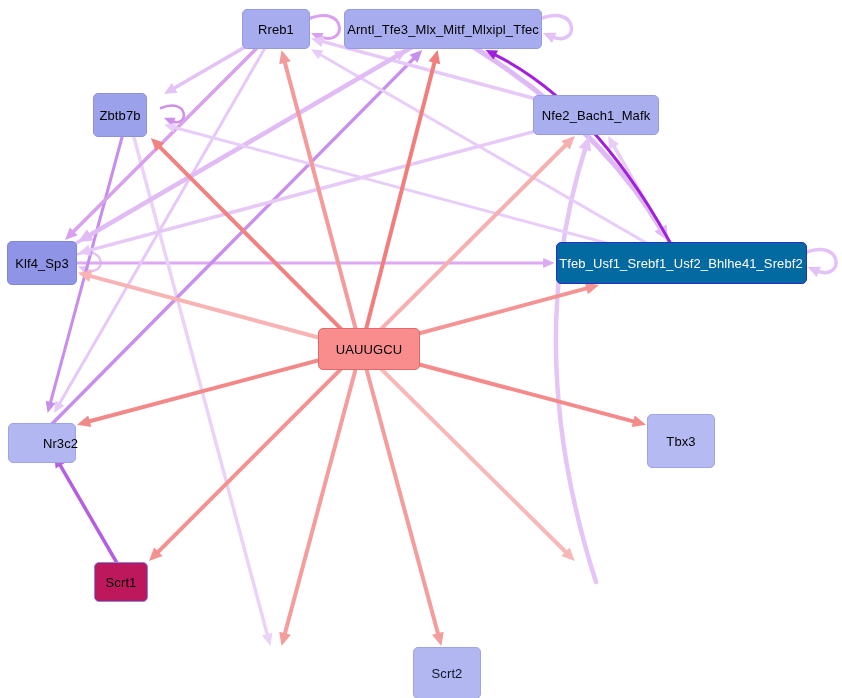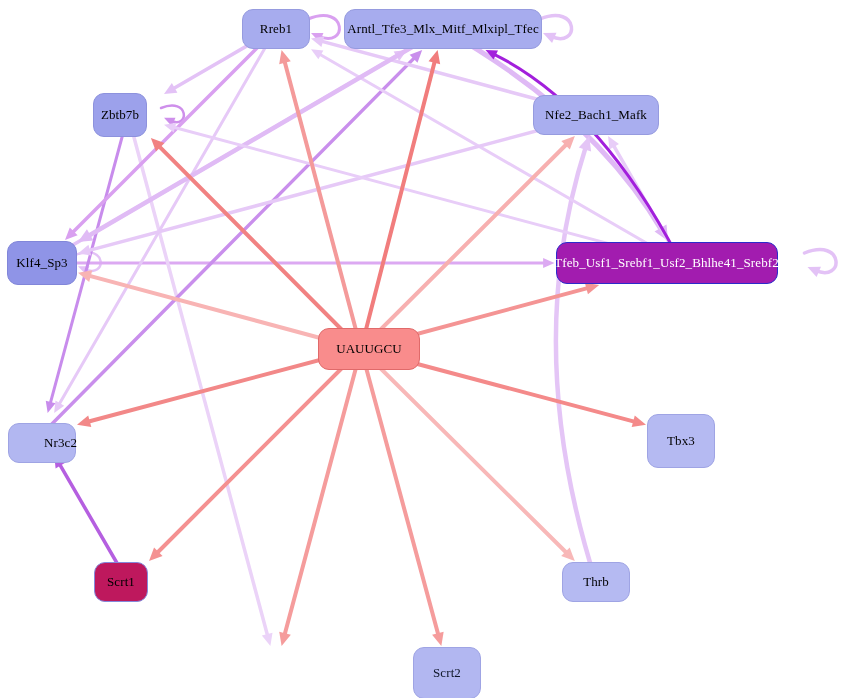--- a/index.html
+++ b/index.html
@@ -4,23 +4,23 @@
 <style>
   html,body{margin:0;padding:0;background:#ffffff;}
   .canvas{
     position:relative;width:842px;height:698px;overflow:hidden;
     font-family:"Liberation Sans",sans-serif;background:#ffffff;
   }
   #edge-layer{position:absolute;left:0;top:0;width:842px;height:698px;}
   #node-layer{position:absolute;left:0;top:0;width:842px;height:698px;pointer-events:none;}
   .node{
     position:absolute;display:flex;align-items:center;justify-content:center;
-    border-radius:11px;font-size:13px;color:#000;box-sizing:border-box;
+    border-radius:5px;font-size:13px;color:#000;box-sizing:border-box;
     white-space:nowrap;padding:0 8px;pointer-events:auto;
-    border:1px solid #979CDE;letter-spacing:0.1px;font-family:Liberation Serif, serif;
+    border:1px solid #979CDE;letter-spacing:0.1px;
   }
   .node span{pointer-events:none;}
   path.edge{fill:none;}
 </style>
 </head>
 <body>
 
 <div class="canvas">
   <svg id="edge-layer" viewBox="0 0 842 698">
       <path d="M 308 19 C 348 3 348 49 318.32449914696195 36.167350982470026" class="edge" stroke="#D9A0F0" stroke-width="3" stroke-linecap="round"></path>
@@ -100,28 +100,25 @@
       </div>
       <div class="node" style="left: 242px; top: 9px; width: 68px; height: 40px; background: rgb(167, 172, 238); border-color: rgb(150, 155, 223); color: rgb(0, 0, 0);">
         <span>Rreb1</span>
       </div>
       <div class="node" style="left: 344px; top: 9px; width: 198px; height: 40px; background: rgb(167, 172, 238); border-color: rgb(150, 155, 223); color: rgb(0, 0, 0);">
         <span>Arntl_Tfe3_Mlx_Mitf_Mlxipl_Tfec</span>
       </div>
       <div class="node" style="left: 533px; top: 95px; width: 126px; height: 40px; background: rgb(169, 174, 239); border-color: rgb(150, 155, 223); color: rgb(0, 0, 0);">
         <span>Nfe2_Bach1_Mafk</span>
       </div>
-      <div class="node" style="left: 555.5px; top: 242px; width: 222px; height: 42px; background: #a21caf; border-color: rgb(43, 43, 203); color: rgb(255, 255, 255);">
+      <div class="node" style="left: 555.5px; top: 242px; width: 251px; height: 42px; background: #0369a1; border-color: rgb(43, 43, 203); color: rgb(255, 255, 255);">
         <span>Tfeb_Usf1_Srebf1_Usf2_Bhlhe41_Srebf2</span>
       </div>
       <div class="node" style="left: 647px; top: 414px; width: 68px; height: 54px; background: rgb(181, 186, 242); border-color: rgb(159, 164, 228); color: rgb(0, 0, 0);">
         <span>Tbx3</span>
-      </div>
-      <div class="node" style="left: 562px; top: 562px; width: 68px; height: 40px; background: rgb(181, 186, 242); border-color: rgb(159, 164, 228); color: rgb(0, 0, 0);">
-        <span>Thrb</span>
       </div>
       <div class="node" style="left: 413px; top: 647px; width: 68px; height: 52px; background: rgb(178, 183, 241); border-color: rgb(159, 164, 228); color: #0f172a;">
         <span>Scrt2</span>
       </div>
       <div class="node" style="left: 94px; top: 562px; width: 54px; height: 40px; background: #be185d; border-color: rgb(132, 137, 219); color: rgb(0, 0, 0); text-align: right;">
         <span>Scrt1</span>
       </div>
       <div class="node" style="left: 8px; top: 423px; width: 68px; height: 40px; background: rgb(178, 183, 241); border-color: rgb(159, 164, 228); color: rgb(0, 0, 0); padding-left: 45px;">
         <span>Nr3c2</span>
       </div>

